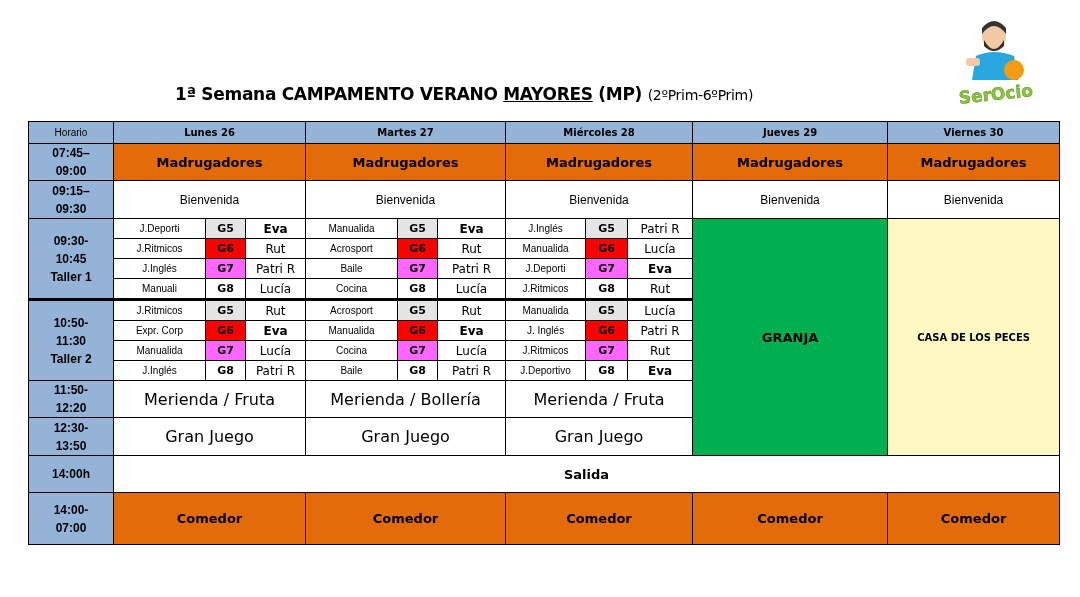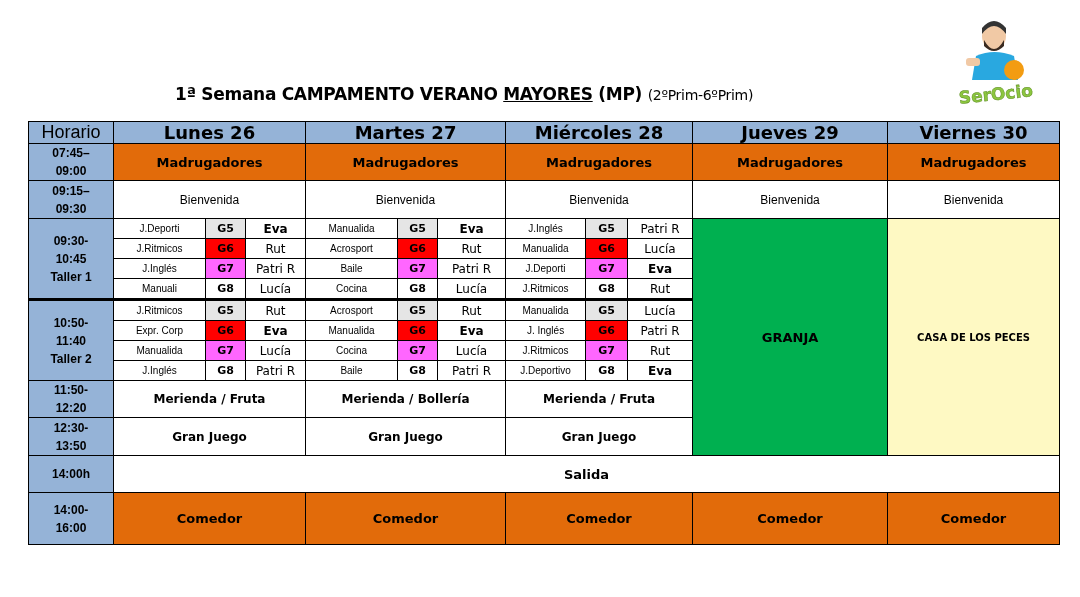--- a/index.html
+++ b/index.html
@@ -3,37 +3,37 @@
 <meta charset="utf-8">
 <style>
   html, body { margin:0; padding:0; background:#ffffff; }
   body { width:1080px; height:597px; position:relative; overflow:hidden; font-family:"DejaVu Sans", "Liberation Sans", sans-serif; color:#000; }
   .title { position:absolute; left:0; top:84px; width:928px; text-align:center; font-size:17px; font-weight:bold; letter-spacing:-0.3px; }
   .title .u { text-decoration:underline; }
   .title .sub { font-weight:normal; font-size:14px; }
   .logo { position:absolute; left:948px; top:18px; width:96px; height:88px; }
   table.sched { position:absolute; left:28px; top:121px; border-collapse:collapse; table-layout:fixed; width:1031px; }
   table.sched td { border:1px solid #000; text-align:center; vertical-align:middle; padding:0; overflow:hidden; white-space:nowrap; }
-  .hdr { background:#95b3d7; font-weight:bold; font-size:18px; height:21px; }
+  .hdr { background:#95b3d7; font-weight:bold; font-size:10px; height:21px; }
   .hdr.first { font-weight:normal; font-family:"Liberation Sans", sans-serif; }
   .time { background:#95b3d7; font-weight:bold; font-size:12px; line-height:18px; font-family:"Liberation Sans", sans-serif; }
   .orange { background:#e26b0a; font-weight:bold; font-size:13px; }
   .white { background:#fff; }
   .bien { font-size:12px; font-family:"Liberation Sans", sans-serif;margin-top:31px; }
   .act { font-size:10px; height:19px; font-family:"Liberation Sans", sans-serif; }
   .grp { font-size:11px; font-weight:bold; }
   .g5 { background:#e5e5e5; }
   .g6 { background:#ff0000; }
   .g7 { background:#ff66ff; }
   .g8 { background:#ffffff; }
   .mon { font-size:12px; }
   .mon.b { font-weight:bold; }
   .green { background:#00b050; font-weight:bold; font-size:13px; }
   .yellow { background:#fef9c3; font-weight:bold; font-size:10px; }
-  .bold12 { font-weight:bold; font-size:12px; }
+  .bold12 { font-weight:normal; font-size:16px; }
   tr.thick td { border-top:3px solid #000; }
 </style>
 </head>
 <body>
 
 <div class="title"><span>1ª Semana CAMPAMENTO VERANO </span><span class="u">MAYORES</span><span> (MP) </span><span class="sub">(2ºPrim-6ºPrim)</span></div>
 
 <div class="logo">
   <svg width="96" height="88" viewBox="0 0 96 88">
     <ellipse cx="46" cy="18" rx="12" ry="14" fill="#f1c9a5"></ellipse>
@@ -144,21 +144,21 @@
     <td class="grp g8">G8</td>
     <td class="mon">Lucía</td>
     <td class="act">J.Ritmicos</td>
     <td class="grp g8">G8</td>
     <td class="mon">Rut</td>
   </tr>
 
   <tr class="thick">
     <td class="time" rowspan="4">
           <div>10:50-</div>
-          <div>11:40</div>
+          <div>11:30</div>
           <div>Taller 2</div>
         </td>
     <td class="act">J.Ritmicos</td>
     <td class="grp g5">G5</td>
     <td class="mon">Rut</td>
     <td class="act">Acrosport</td>
     <td class="grp g5">G5</td>
     <td class="mon">Rut</td>
     <td class="act">Manualida</td>
     <td class="grp g5">G5</td>
@@ -219,21 +219,21 @@
   </tr>
 
   <tr style="height:37px">
     <td class="time">14:00h</td>
     <td class="white" colspan="11" style="font-weight:bold;font-size:13px;">Salida</td>
   </tr>
 
   <tr style="height:52px">
     <td class="time">
           <div>14:00-</div>
-          <div>16:00</div>
+          <div>07:00</div>
         </td>
     <td class="orange" colspan="3">Comedor</td>
     <td class="orange" colspan="3">Comedor</td>
     <td class="orange" colspan="3">Comedor</td>
     <td class="orange">Comedor</td>
     <td class="orange">Comedor</td>
   </tr>
 </tbody>
   </table>
 

